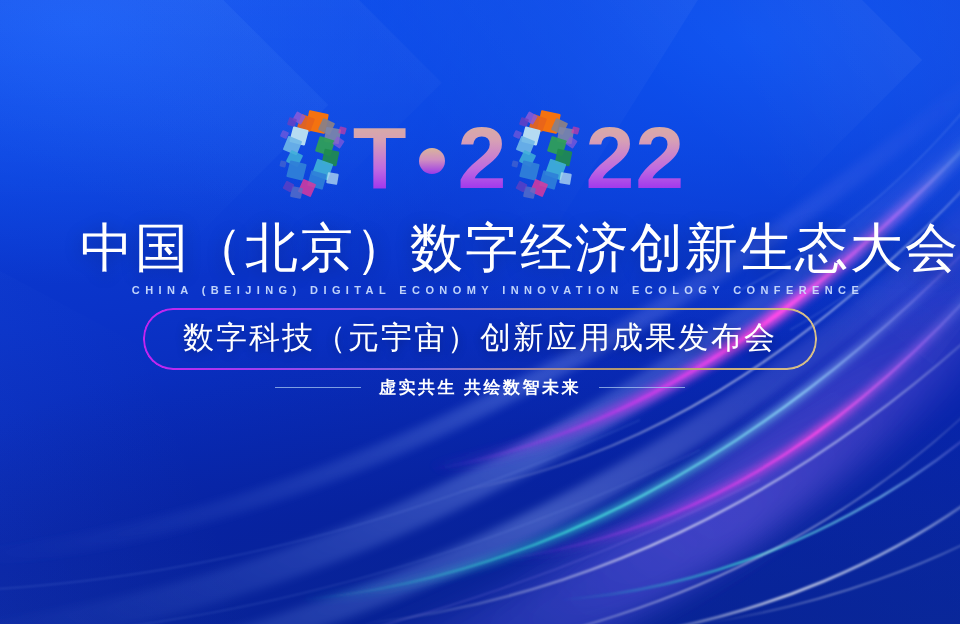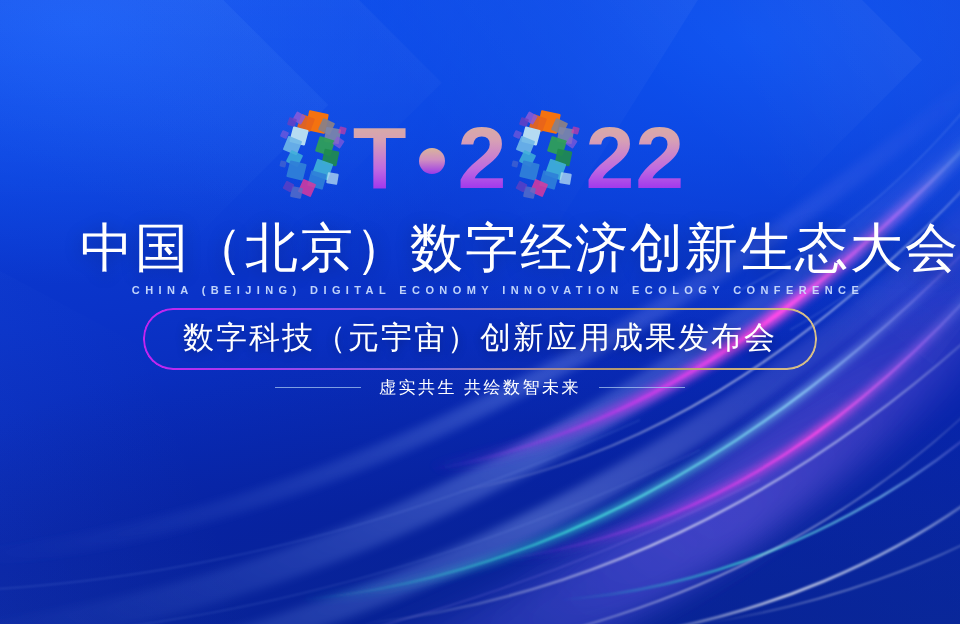--- a/index.html
+++ b/index.html
@@ -93,21 +93,21 @@
     -webkit-mask-composite:xor;mask-composite:exclude;
     pointer-events:none;
   }
 
   
   .tag-row{
     position:absolute;left:0;right:0;top:376px;
     display:flex;align-items:center;justify-content:center;gap:18px;
   }
   .tag-rule{width:86px;height:1.6px;background:#9fc0ee;opacity:.78;}
-  .tag-txt{font-size:17px;font-weight:400;color:#fff;letter-spacing:2.5px;white-space:nowrap;}
+  .tag-txt{font-size:17px;font-weight:700;color:#fff;letter-spacing:2.5px;white-space:nowrap;}
 
   
   .foot{
     position:absolute;left:0;right:0;top:489px;text-align:center;
     font-size:16px;color:#e4ecff;letter-spacing:1.6px;white-space:nowrap;
     font-weight:400;
   }
 </style>
 </head>
 <body>

